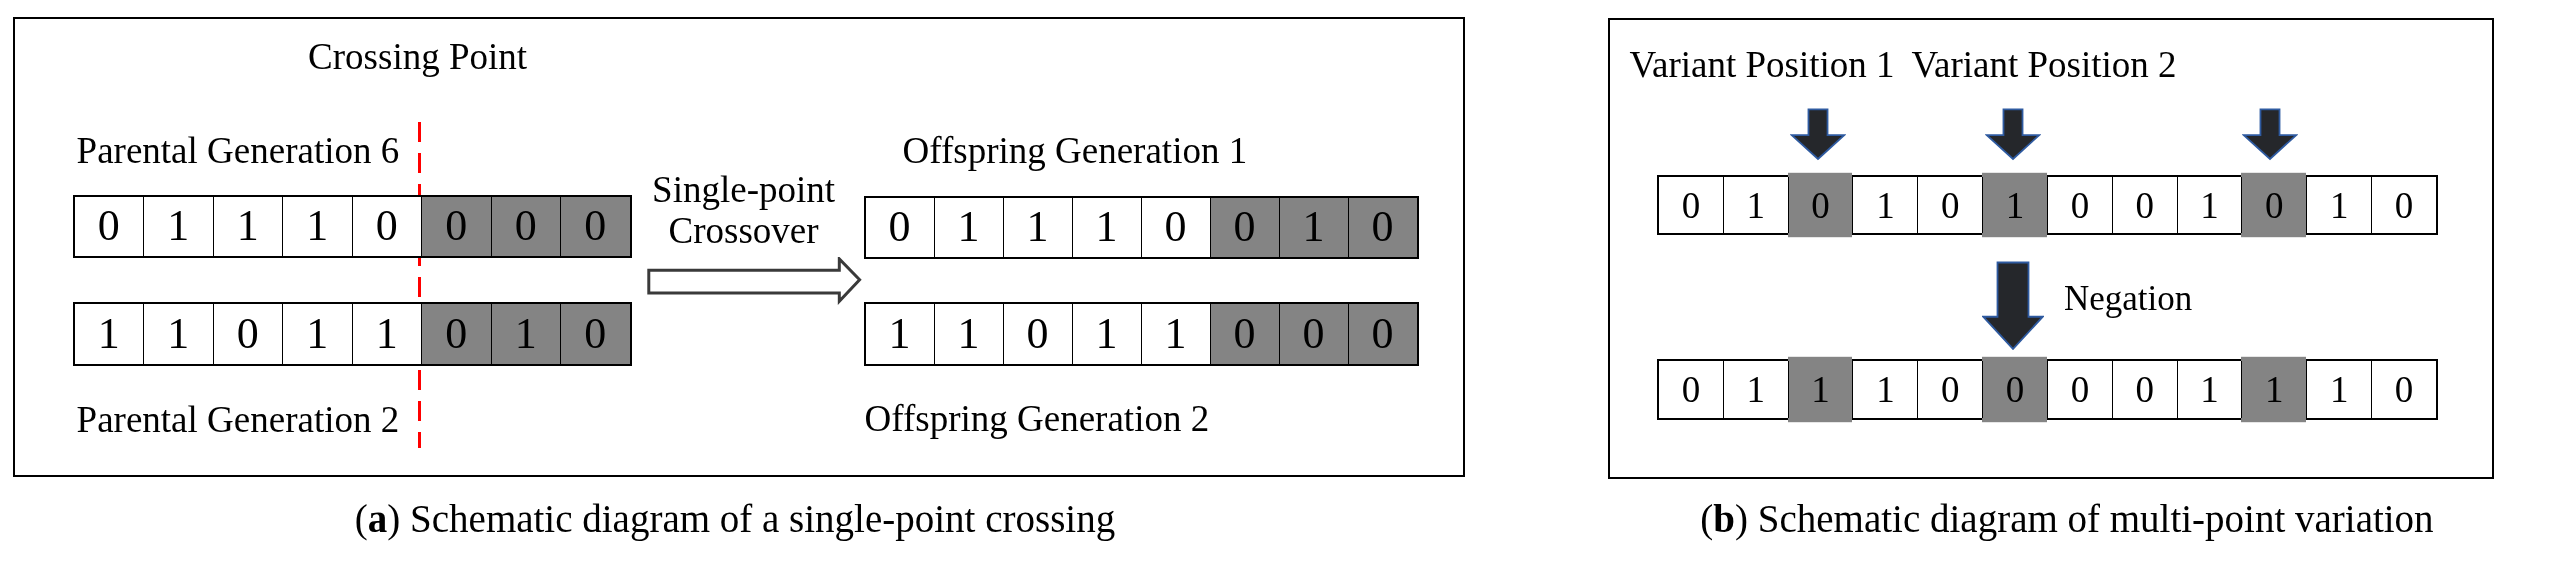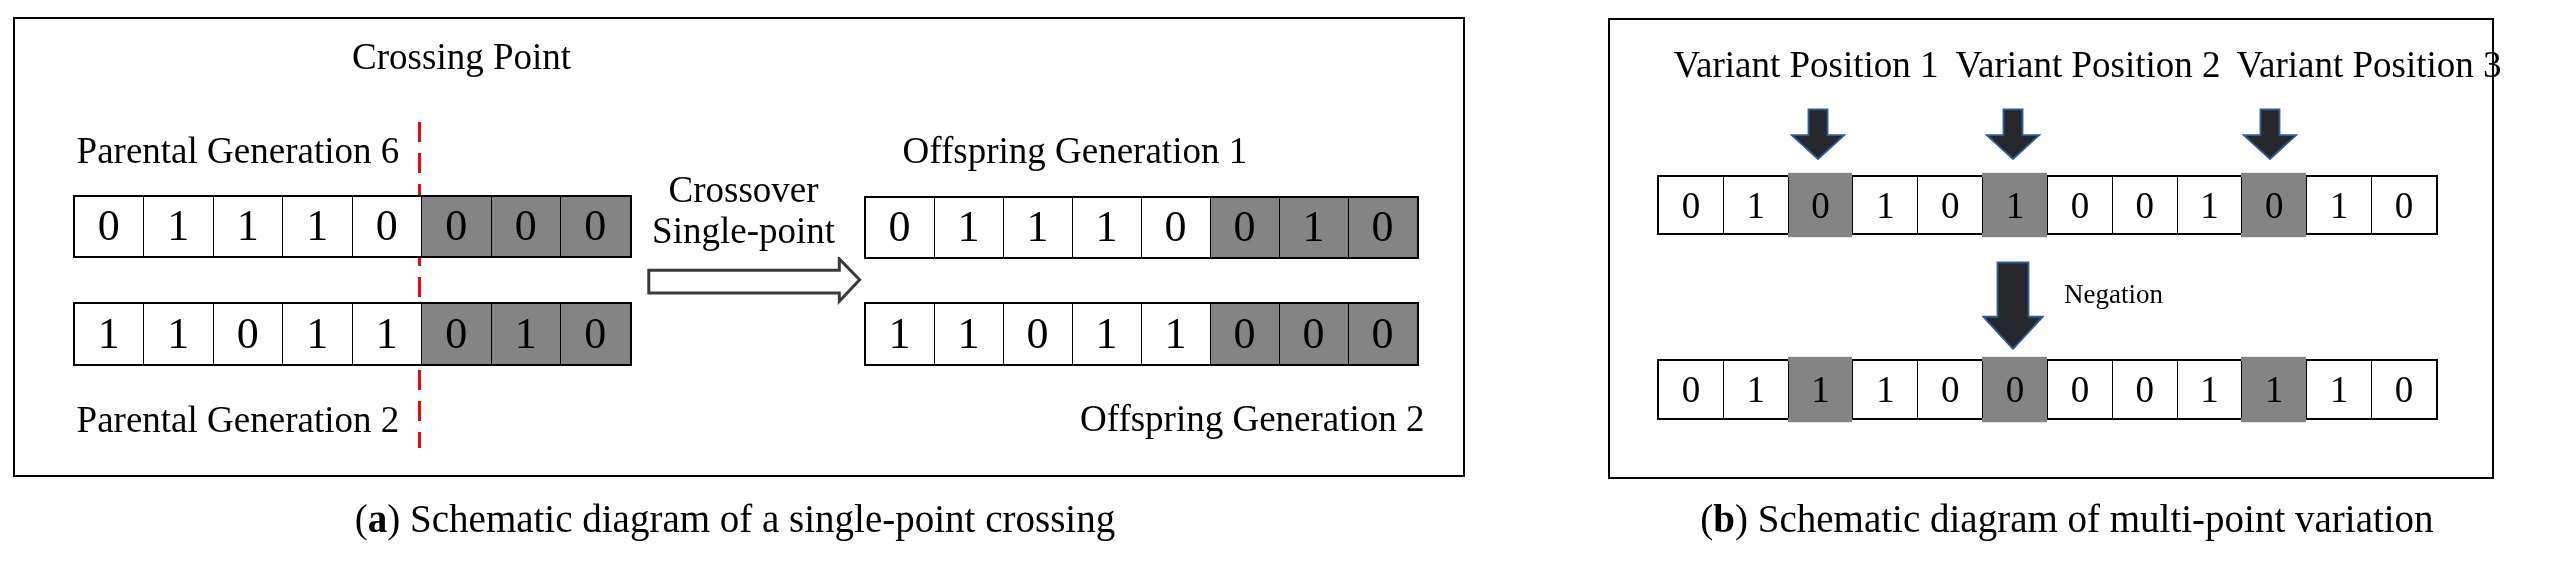--- a/index.html
+++ b/index.html
@@ -14,32 +14,32 @@
   html,body{background:#ffffff;}
   body{
     width:2576px;height:571px;position:relative;overflow:hidden;
     font-family:"Liberation Serif","DejaVu Serif",serif;color:#000;
   }
   .panel{position:absolute;border:2.4px solid #000;background:#fff;}
   #panelA{left:12.6px;top:16.7px;width:1452px;height:460px;}
   #panelB{left:1608px;top:18px;width:886px;height:461px;}
 
   .lbl{position:absolute;font-size:37px;line-height:1.15;white-space:nowrap;}
-  .centered{transform:translateX(-50%);margin-left:44px;}
+  .centered{transform:translateX(-50%);}
 
   
   .title-a{left:403px;top:17.3px;}
   .red-line{
     position:absolute;left:403px;top:103px;width:3px;height:326px;
     background:repeating-linear-gradient(to bottom,var(--dashed-line-red) 0 20.3px,rgba(255,255,255,0) 20.3px 31px);
   }
   .pg1-lbl{left:62px;top:111px;}
   .pg2-lbl{left:62px;top:380px;}
   .og1-lbl{left:888px;top:111px;width:508px;text-align:left;}
-  .og2-lbl{left:902px;top:379px;width:508px;text-align:right;}
+  .og2-lbl{left:850px;top:379px;width:508px;}
   .arrow-lbl{position:absolute;left:729px;top:150px;transform:translateX(-50%);
     font-size:37px;line-height:41px;text-align:center;white-space:nowrap;}
   .block-arrow{position:absolute;left:632px;top:238px;}
 
   
   .bitrow{position:absolute;display:flex;border:2.4px solid #000;background:#fff;}
   .rowP1{left:58px;top:176px;width:559px;height:63px;}
   .rowP2{left:58px;top:283px;width:559px;height:64px;}
   .rowO1{left:849px;top:177px;width:555px;height:63px;}
   .rowO2{left:849px;top:283px;width:555px;height:64px;}
@@ -50,21 +50,21 @@
 
   
   .v-lbl{top:24px;}
   .small-arrow{position:absolute;top:88px;}
   .rowB{left:47px;width:781px;}
   .rowB1{top:155px;height:60px;}
   .rowB2{top:339px;height:61px;}
   #panelB .cell{font-size:37px;}
   #panelB .cell.gray{box-shadow:0 -4.2px 0 0 var(--gray-cell),0 4.2px 0 0 var(--gray-cell);}
   .negation-arrow{position:absolute;left:372px;top:241px;}
-  .neg-lbl{left:454px;top:259px;font-size:27px;}
+  .neg-lbl{left:454px;top:259px;font-size:35px;}
 
   
   .block-arrow polygon{fill:#ffffff;stroke:var(--crossover-arrow-outline);stroke-width:5;stroke-linejoin:miter;}
   .dark-arrow polygon{fill:var(--variation-arrow-fill);stroke:var(--variation-arrow-edge);stroke-width:3;stroke-linejoin:miter;}
 
   
   .caption{position:absolute;top:496px;font-size:39px;line-height:1.2;white-space:nowrap;transform:translateX(-50%);}
   .cap-a{left:735px;}
   .cap-b{left:2051px;margin-left:16px;}
   .cap-letter{font-weight:bold;}
@@ -94,22 +94,22 @@
       <div class="cell">0</div>
       <div class="cell">1</div>
       <div class="cell">1</div>
       <div class="cell gray">0</div>
       <div class="cell gray">1</div>
       <div class="cell gray">0</div>
     </div>
   <div class="lbl pg2-lbl">Parental Generation 2</div>
 
   <div class="arrow-lbl">
+    <div>Single-point</div>
     <div>Crossover</div>
-    <div>Single-point</div>
   </div>
   <svg class="block-arrow" width="215" height="48" viewBox="0 0 360 80">
     <polygon points="3,22 322,22 322,3 356,38 322,74 322,60 3,60"></polygon>
   </svg>
 
   <div class="lbl og1-lbl">Offspring Generation 1</div>
   <div class="bitrow rowO1">
       <div class="cell">0</div>
       <div class="cell">1</div>
       <div class="cell">1</div>
@@ -129,21 +129,20 @@
       <div class="cell gray">0</div>
       <div class="cell gray">0</div>
       <div class="cell gray">0</div>
     </div>
   <div class="lbl og2-lbl">Offspring Generation 2</div>
 </section>
 
 <section class="panel" id="panelB">
   <div class="lbl centered v-lbl" style="left:152px">Variant Position 1</div>
   <div class="lbl centered v-lbl" style="left:434px">Variant Position 2</div>
-  <div class="lbl centered v-lbl" style="left:715px">Variant Position 3</div>
 
   <svg class="small-arrow dark-arrow" style="left:180px" width="56" height="53" viewBox="0 0 94 88">
     <polygon points="31,2 63,2 63,45 91,45 47,85 3,45 31,45"></polygon>
   </svg>
   <svg class="small-arrow dark-arrow" style="left:375px" width="56" height="53" viewBox="0 0 94 88">
     <polygon points="31,2 63,2 63,45 91,45 47,85 3,45 31,45"></polygon>
   </svg>
   <svg class="small-arrow dark-arrow" style="left:632px" width="56" height="53" viewBox="0 0 94 88">
     <polygon points="31,2 63,2 63,45 91,45 47,85 3,45 31,45"></polygon>
   </svg>

